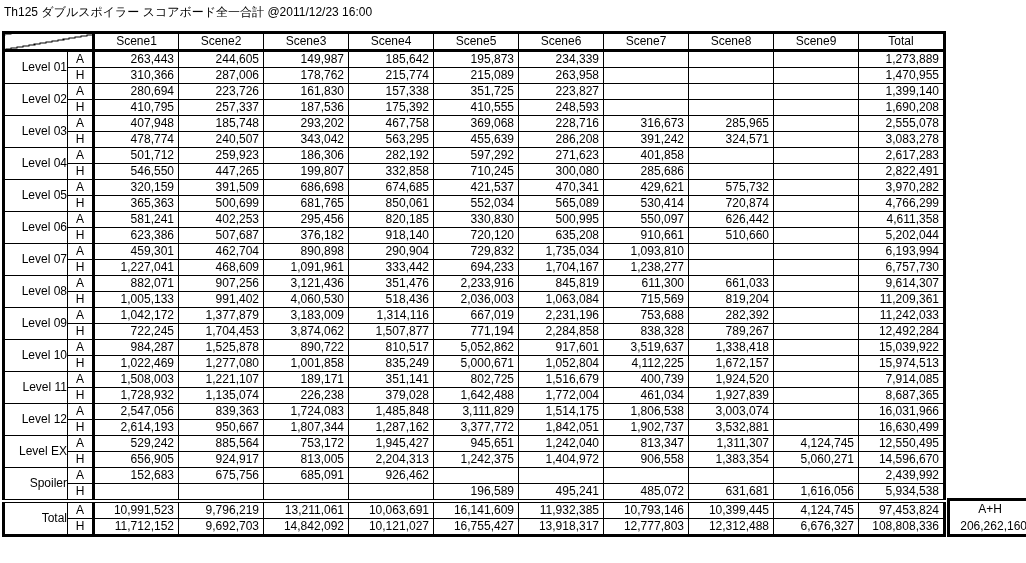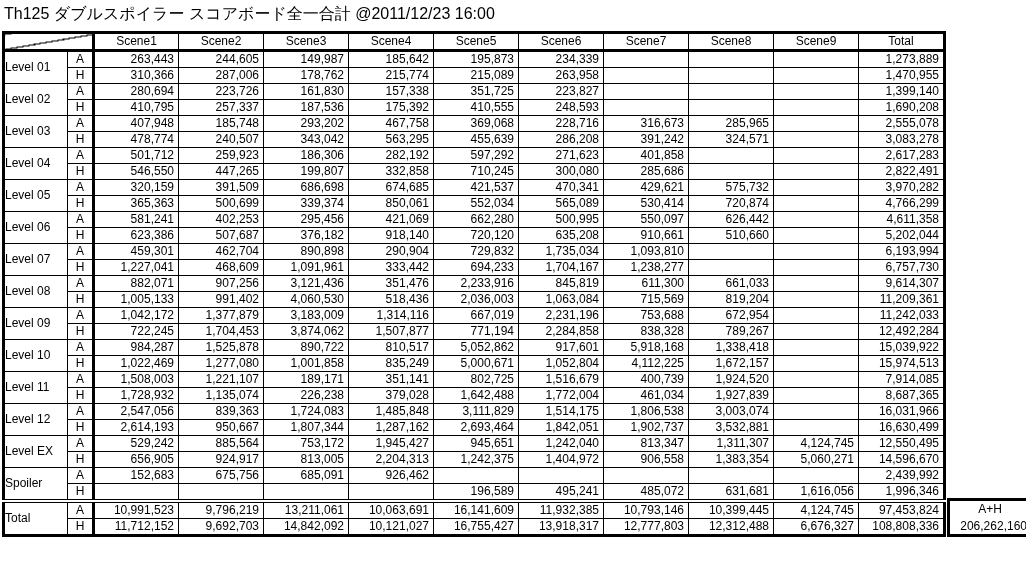--- a/index.html
+++ b/index.html
@@ -10,21 +10,21 @@
     height: 563px;
     background: #ffffff;
     color: #000;
     font-family: "Liberation Sans", "DejaVu Sans", sans-serif;
     overflow: hidden;
   }
   .title {
     position: absolute;
     left: 4px;
     top: 4px;
-    font-size: 16px;
+    font-size: 12px;
     white-space: nowrap;
   }
   .tbl-wrap { position: absolute; left: 2px; top: 31px; }
   table.score {
     border-collapse: collapse;
     border: 3px solid #000;
     table-layout: fixed;
   }
   table.score col.c-level { width: 64px; }
   table.score col.c-ah    { width: 26px; }
@@ -46,21 +46,21 @@
     border-bottom: 3px solid #000;
   }
   th.corner {
     border-right: 3px solid #000;
     background-image: linear-gradient(to bottom right,
       transparent calc(50% - 0.6px),
       #000 calc(50% - 0.6px),
       #000 calc(50% + 0.6px),
       transparent calc(50% + 0.6px));
   }
-  td.level { text-align: left; padding: 0; }
+  td.level { text-align: right; padding: 0; }
   td.ah    { text-align: center; padding: 0; border-right: 3px solid #000; }
   td.num   { text-align: right; }
   .col-total { border-left: 4px double #000; }
   .rab { border-bottom-style: hidden; }            
   tr.grand-a td { border-top: 4px double #000; }   
   .ah-box {
     position: absolute;
     width: 86px;
     border: 3px solid #000;
     background: #fff;
@@ -229,37 +229,37 @@
             <td class="num rab">470,341</td>
             <td class="num rab">429,621</td>
             <td class="num rab">575,732</td>
             <td class="num rab"></td>
             <td class="num rab col-total">3,970,282</td>
           </tr>
           <tr class="row-h">
             <td class="ah">H</td>
             <td class="num">365,363</td>
             <td class="num">500,699</td>
-            <td class="num">339,374</td>
+            <td class="num">681,765</td>
             <td class="num">850,061</td>
             <td class="num">552,034</td>
             <td class="num">565,089</td>
             <td class="num">530,414</td>
             <td class="num">720,874</td>
             <td class="num"></td>
             <td class="num col-total">4,766,299</td>
           </tr>
           <tr class="row-a">
             <td class="level" rowspan="2">Level 06</td>
             <td class="ah rab">A</td>
             <td class="num rab">581,241</td>
             <td class="num rab">402,253</td>
             <td class="num rab">295,456</td>
-            <td class="num rab">421,069</td>
-            <td class="num rab">662,280</td>
+            <td class="num rab">820,185</td>
+            <td class="num rab">330,830</td>
             <td class="num rab">500,995</td>
             <td class="num rab">550,097</td>
             <td class="num rab">626,442</td>
             <td class="num rab"></td>
             <td class="num rab col-total">4,611,358</td>
           </tr>
           <tr class="row-h">
             <td class="ah">H</td>
             <td class="num">623,386</td>
             <td class="num">507,687</td>
@@ -329,21 +329,21 @@
           <tr class="row-a">
             <td class="level" rowspan="2">Level 09</td>
             <td class="ah rab">A</td>
             <td class="num rab">1,042,172</td>
             <td class="num rab">1,377,879</td>
             <td class="num rab">3,183,009</td>
             <td class="num rab">1,314,116</td>
             <td class="num rab">667,019</td>
             <td class="num rab">2,231,196</td>
             <td class="num rab">753,688</td>
-            <td class="num rab">672,954</td>
+            <td class="num rab">282,392</td>
             <td class="num rab"></td>
             <td class="num rab col-total">11,242,033</td>
           </tr>
           <tr class="row-h">
             <td class="ah">H</td>
             <td class="num">722,245</td>
             <td class="num">1,704,453</td>
             <td class="num">3,874,062</td>
             <td class="num">1,507,877</td>
             <td class="num">771,194</td>
@@ -355,21 +355,21 @@
           </tr>
           <tr class="row-a">
             <td class="level" rowspan="2">Level 10</td>
             <td class="ah rab">A</td>
             <td class="num rab">984,287</td>
             <td class="num rab">1,525,878</td>
             <td class="num rab">890,722</td>
             <td class="num rab">810,517</td>
             <td class="num rab">5,052,862</td>
             <td class="num rab">917,601</td>
-            <td class="num rab">5,918,168</td>
+            <td class="num rab">3,519,637</td>
             <td class="num rab">1,338,418</td>
             <td class="num rab"></td>
             <td class="num rab col-total">15,039,922</td>
           </tr>
           <tr class="row-h">
             <td class="ah">H</td>
             <td class="num">1,022,469</td>
             <td class="num">1,277,080</td>
             <td class="num">1,001,858</td>
             <td class="num">835,249</td>
@@ -420,21 +420,21 @@
             <td class="num rab">3,003,074</td>
             <td class="num rab"></td>
             <td class="num rab col-total">16,031,966</td>
           </tr>
           <tr class="row-h">
             <td class="ah">H</td>
             <td class="num">2,614,193</td>
             <td class="num">950,667</td>
             <td class="num">1,807,344</td>
             <td class="num">1,287,162</td>
-            <td class="num">2,693,464</td>
+            <td class="num">3,377,772</td>
             <td class="num">1,842,051</td>
             <td class="num">1,902,737</td>
             <td class="num">3,532,881</td>
             <td class="num"></td>
             <td class="num col-total">16,630,499</td>
           </tr>
           <tr class="row-a">
             <td class="level" rowspan="2">Level EX</td>
             <td class="ah rab">A</td>
             <td class="num rab">529,242</td>
@@ -479,21 +479,21 @@
             <td class="ah">H</td>
             <td class="num"></td>
             <td class="num"></td>
             <td class="num"></td>
             <td class="num"></td>
             <td class="num">196,589</td>
             <td class="num">495,241</td>
             <td class="num">485,072</td>
             <td class="num">631,681</td>
             <td class="num">1,616,056</td>
-            <td class="num col-total">1,996,346</td>
+            <td class="num col-total">5,934,538</td>
           </tr>
           <tr class="row-a grand-a">
             <td class="level" rowspan="2">Total</td>
             <td class="ah rab">A</td>
             <td class="num rab">10,991,523</td>
             <td class="num rab">9,796,219</td>
             <td class="num rab">13,211,061</td>
             <td class="num rab">10,063,691</td>
             <td class="num rab">16,141,609</td>
             <td class="num rab">11,932,385</td>

